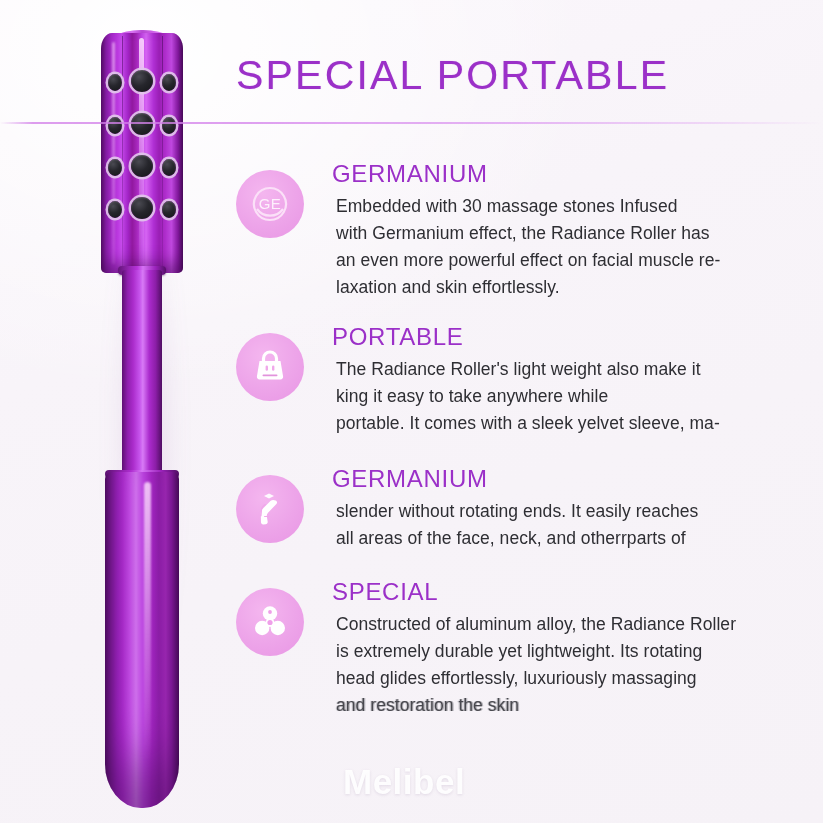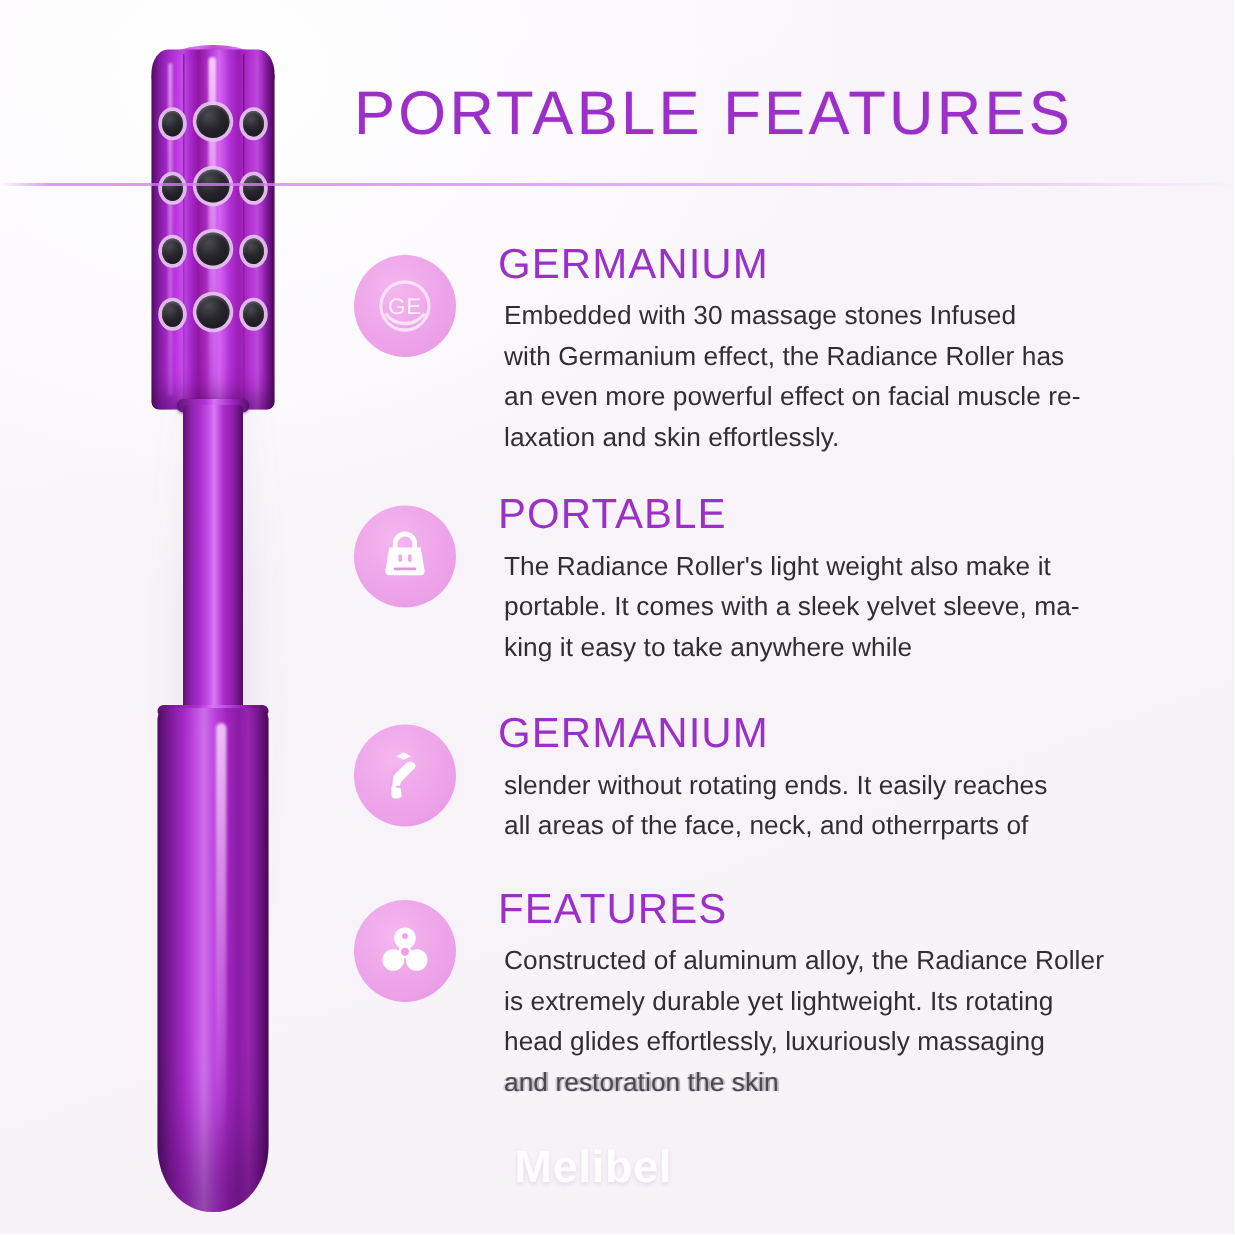--- a/index.html
+++ b/index.html
@@ -236,21 +236,21 @@
     justify-content: center;
     margin-top: 10px;
     text-align: right;
   }
   .icon-wrap svg { display: block; }
   .feat-text {
     padding-left: 28px;
     flex: 1 1 auto;
   }
   .feat-title {
-    font-size: 28px;
+    font-size: 24px;
     letter-spacing: 0.7px;
     color: #9b30c8;
     margin: 0 0 5px 0;
     font-weight: 400;
   }
   .feat-body {
     font-size: 17.5px;
     line-height: 27px;
     color: #2e2e33;
     margin: 4px;
@@ -268,21 +268,21 @@
   
   .feature.f-germanium { margin-bottom: 18px; }
   .feature.f-portable  { margin-bottom: 24px; }
   .feature.f-ergonomic { margin-bottom: 22px; }
 
   
   .watermark {
     position: absolute;
     left: 343px;
     top: 762px;
-    font-size: 30px;
+    font-size: 35px;
     font-weight: 700;
     letter-spacing: 0.5px;
     color: rgba(255,255,255,0.92);
     text-shadow: 0 1px 3px rgba(180,160,190,0.30);
     pointer-events: none;
   }
 </style>
 </head>
 <body>
 
@@ -314,21 +314,21 @@
     <div class="stone" style="left:131px;top:197px;width:22px;height:22px;"></div>
     <div class="stone" style="left:162px;top:201px;width:14px;height:17px;"></div>
 
     <div class="neck-collar"></div>
     <div class="neck"></div>
     <div class="handle-top"></div>
     <div class="handle"></div>
     <div class="handle-gloss"></div>
   </div>
 
-  <div class="title">PORTABLE FEATURES</div>
+  <div class="title">SPECIAL PORTABLE</div>
   <div class="hrule"></div>
 
   <div class="features">
 
     <div class="feature f-germanium">
       <div class="icon-wrap">
         <svg width="44" height="44" viewBox="0 0 44 44" aria-hidden="true">
           <path d="M22 6 A16 16 0 1 1 21.9 6 Z" fill="none" stroke="#fbe0f8" stroke-width="2.2"></path>
           <path d="M9 27 A16 16 0 0 0 35 27" fill="none" stroke="#fbe0f8" stroke-width="2.2"></path>
           <text x="22" y="27" text-anchor="middle" font-family="Liberation Sans, sans-serif" font-size="15" fill="#fdf0fc" letter-spacing="0.5">GE</text>
@@ -352,22 +352,22 @@
           <path d="M10.5 15 h21 l2.6 15.5 a2.6 2.6 0 0 1 -2.6 3 H10.5 a2.6 2.6 0 0 1 -2.6 -3 Z" fill="#ffffff"></path>
           <rect x="16.6" y="19.5" width="2.4" height="5.2" rx="1.2" fill="#f0a8ea"></rect>
           <rect x="23" y="19.5" width="2.4" height="5.2" rx="1.2" fill="#f0a8ea"></rect>
           <rect x="13.5" y="28.4" width="15" height="1.8" rx="0.9" fill="#e293dc"></rect>
         </svg>
       </div>
       <div class="feat-text">
         <p class="feat-title">PORTABLE</p>
         <p class="feat-body">
           <span class="ln">The Radiance Roller's light weight also make it</span>
+          <span class="ln">king it easy to take anywhere while</span>
           <span class="ln">portable. It comes with a sleek yelvet sleeve, ma-</span>
-          <span class="ln">king it easy to take anywhere while</span>
         </p>
       </div>
     </div>
 
     <div class="feature f-ergonomic">
       <div class="icon-wrap">
         <svg width="44" height="44" viewBox="0 0 44 44" aria-hidden="true">
           <path d="M21 6.5 l5 2.6 l-5 2.4 l-5 -2.4 Z" fill="#ffffff" opacity="0.92"></path>
           <path d="M27.5 13.5 c1.6 0.6 2 2.4 0.9 3.6 l-8.4 8.6 c-1 1 -1.4 2.3 -1.2 3.6 l0.9 5.4 c0.2 1.3 -0.7 2.4 -2 2.5 l-2.4 0.2 c-1.3 0.1 -2.3 -0.9 -2.3 -2.2 l-0.2 -9.1 c0 -1.6 0.6 -3.1 1.7 -4.2 l7.9 -7.8 c1.4 -1.4 3.4 -1.6 5.1 -0.6 Z" fill="#ffffff"></path>
           <path d="M17.2 17.6 c-2.2 1.1 -3.6 3.2 -3.8 5.7 l-0.5 5.5" fill="none" stroke="#f0a8ea" stroke-width="1.3" stroke-linecap="round"></path>
@@ -388,21 +388,21 @@
         <svg width="42" height="42" viewBox="0 0 42 42" aria-hidden="true">
           <circle cx="21" cy="12.5" r="7.2" fill="#ffffff"></circle>
           <circle cx="13.2" cy="27" r="7.2" fill="#ffffff"></circle>
           <circle cx="28.8" cy="27" r="7.2" fill="#ffffff"></circle>
           <circle cx="21" cy="21.5" r="4.4" fill="#ffffff"></circle>
           <circle cx="21" cy="21.5" r="2.6" fill="#ef9fe9"></circle>
           <circle cx="21" cy="11" r="1.9" fill="#ef9fe9"></circle>
         </svg>
       </div>
       <div class="feat-text">
-        <p class="feat-title">FEATURES</p>
+        <p class="feat-title">SPECIAL</p>
         <p class="feat-body">
           <span class="ln">Constructed of aluminum alloy, the Radiance Roller</span>
           <span class="ln">is extremely durable yet lightweight. Its rotating</span>
           <span class="ln">head glides effortlessly, luxuriously massaging</span>
           <span class="garbled">and restoration the skin</span>
         </p>
       </div>
     </div>
 
   </div>

